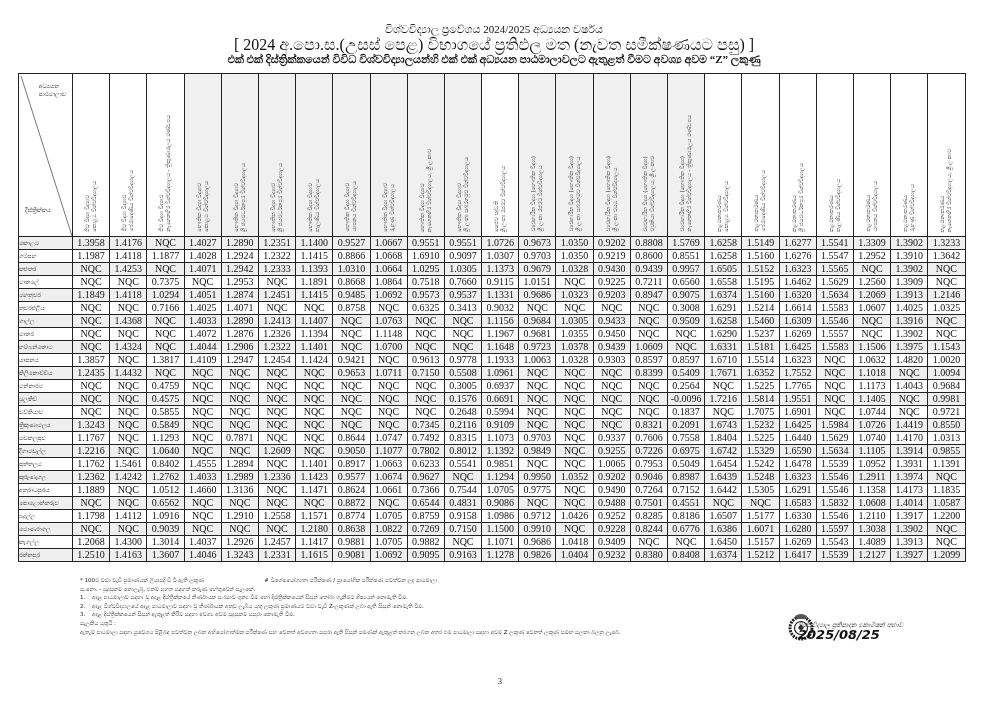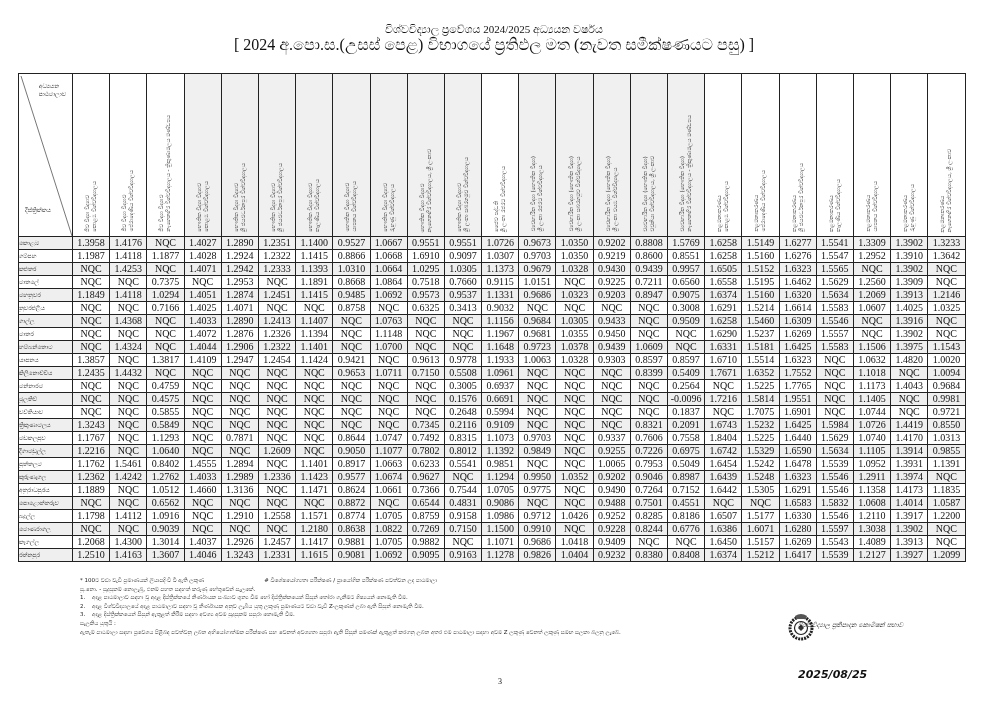--- a/index.html
+++ b/index.html
@@ -21,29 +21,30 @@
   td.dist { font-size: 6px; font-family: "DejaVu Sans", sans-serif; text-align: left; padding-left: 2px; height: 12px; white-space: nowrap; overflow: hidden; }
   td.val { font-size: 10px; text-align: center; height: 12px; line-height: 12px; white-space: nowrap; }
   tr.shade td { background: #efefef; }
   tr.plain td { background: #ffffff; }
   .notes { position: absolute; left: 80px; top: 576px; width: 560px; font-family: "DejaVu Sans", sans-serif; font-size: 5.5px; line-height: 8.6px; color: #222; }
   .notes .row { white-space: nowrap; }
   .notes .gap { display: inline-block; width: 60px; }
   .notes .num { display: inline-block; width: 12px; }
   .seal { position: absolute; left: 786px; top: 611px; width: 30px; height: 30px; }
   .sign { position: absolute; left: 798px; top: 620px; font-family: "DejaVu Sans", sans-serif; font-size: 6.5px; font-style: italic; line-height: 10px; }
-  .sign .date { font-size: 11px; font-weight: bold; font-style: italic; margin-top: 40px; }
+  .sign .date { font-size: 13px; font-weight: bold; font-style: italic; }
   .pageno { position: absolute; left: 0; width: 1000px; top: 677px; text-align: center; font-size: 8px; }
 </style>
 </head>
 <body>
 
 <div class="titles">
   <div class="t1">විශ්වවිද්‍යාල ප්‍රවේශය 2024/2025 අධ්‍යයන වර්ෂය</div>
   <div class="t2">[ 2024 අ.පො.ස.(උසස් පෙළ) විභාගයේ ප්‍රතිඵල මත (නැවත සමීක්ෂණයට පසු) ]</div>
+  <div class="t3">එක් එක් දිස්ත්‍රික්කයෙන් විවිධ විශ්වවිද්‍යාලයන්හි එක් එක් අධ්‍යයන පාඨමාලාවලට ඇතුළත් වීමට අවශ්‍ය අවම “Z” ලකුණු</div>
 </div>
 
 <table class="grid" id="zgrid">
   <colgroup id="cg">
       <col style="width: 54px;">
       <col style="width: 37.2px;">
       <col style="width: 37.2px;">
       <col style="width: 37.2px;">
       <col style="width: 37.2px;">
       <col style="width: 37.2px;">

